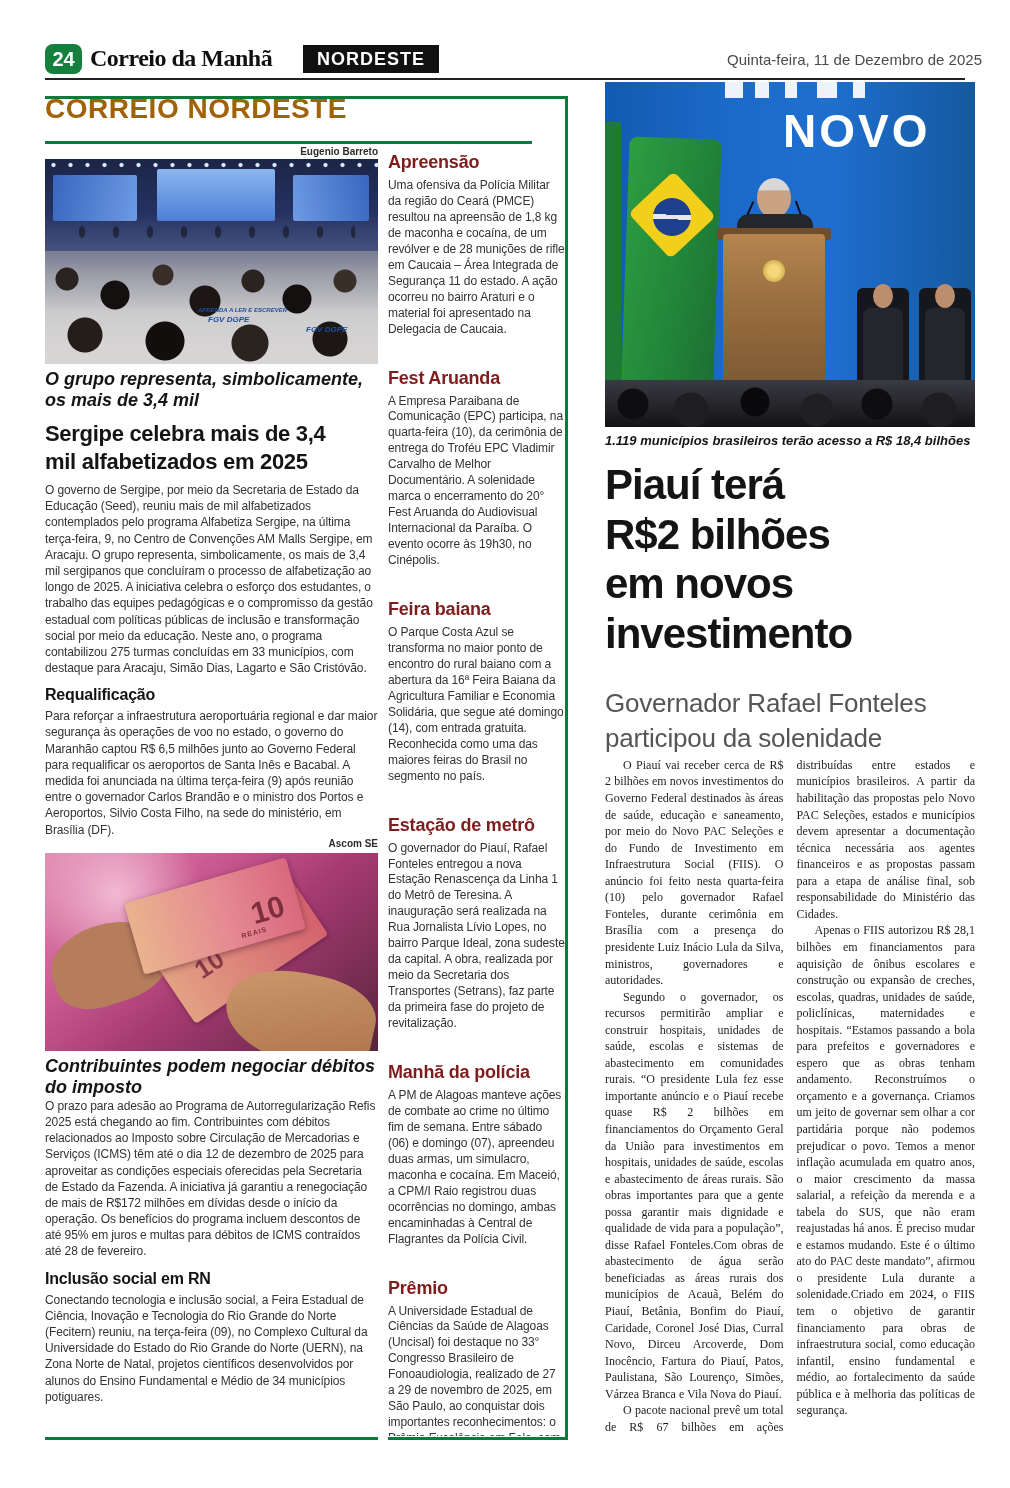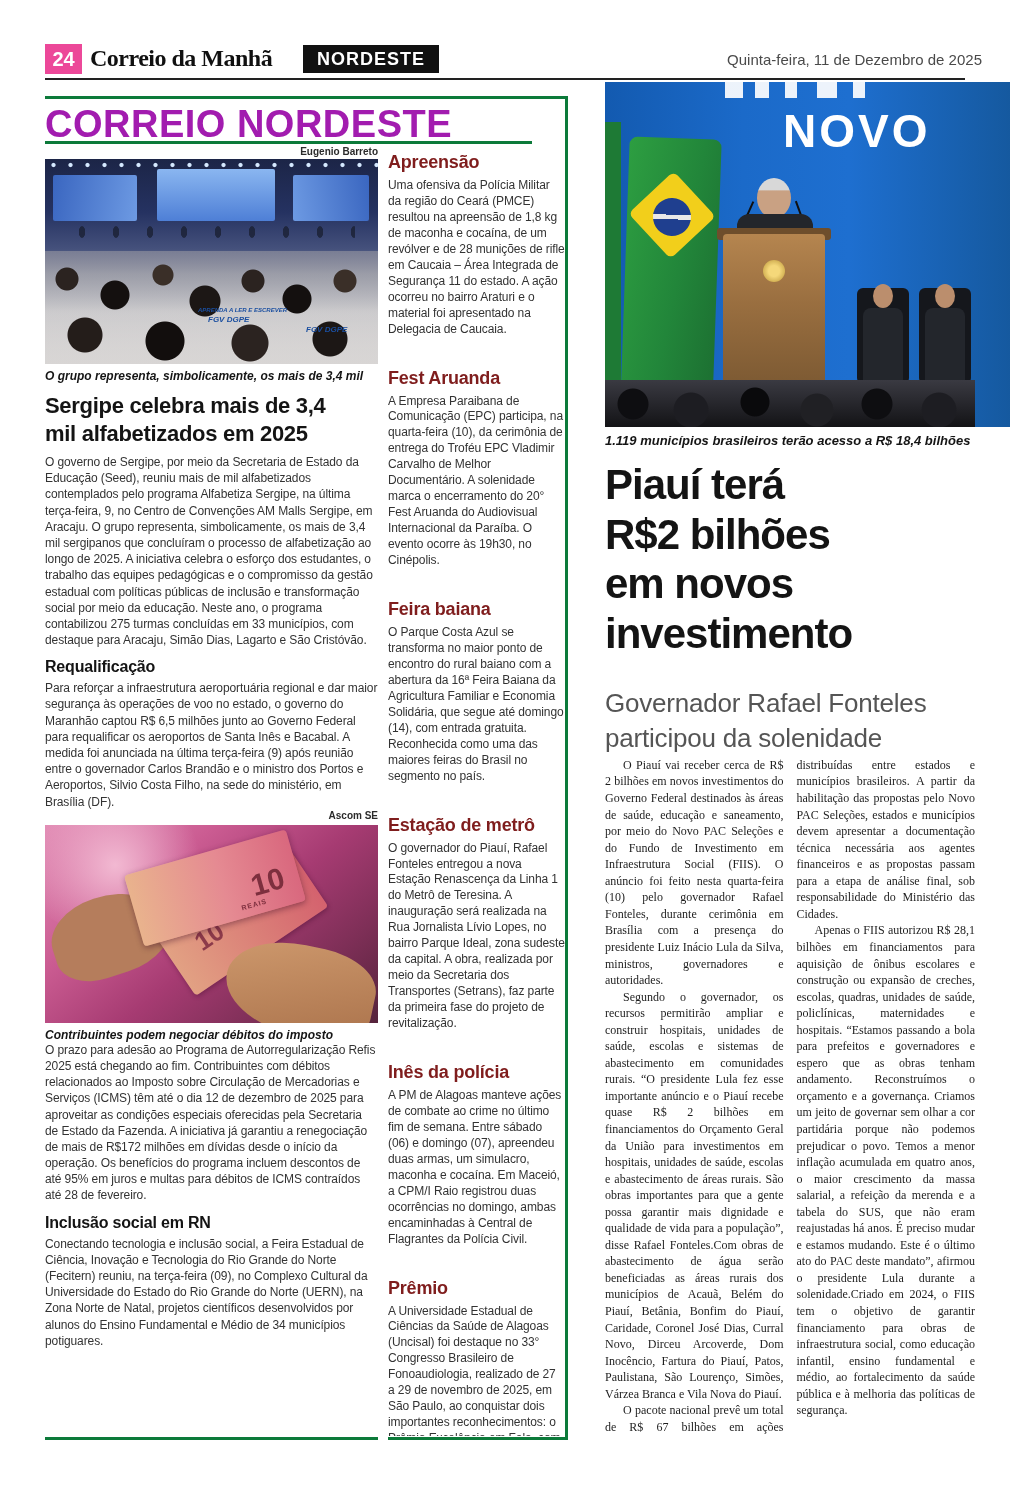--- a/index.html
+++ b/index.html
@@ -1,46 +1,46 @@
 <!DOCTYPE html>
 <html><head>
 <meta charset="utf-8">
 <style>
   html,body{margin:0;padding:0;background:#ffffff;}
   body{width:1010px;height:1488px;overflow:hidden;font-family:"Liberation Sans",sans-serif;}
   .page{position:relative;width:1010px;height:1488px;background:#fff;}
   .abs{position:absolute;}
 
   
-  .pagenum{left:45px;top:44px;width:37px;height:30px;background:#ec4899;color:#fff;
-    font-size:20px;font-weight:bold;display:flex;align-items:center;justify-content:center;}
+  .pagenum{left:45px;top:44px;width:37px;height:30px;background:#15803d;color:#fff;
+    font-size:20px;font-weight:bold;display:flex;align-items:center;justify-content:center;border-radius:8px;}
   .masthead{left:90px;top:45px;font-family:"Liberation Serif",serif;font-weight:bold;
     font-size:24px;color:#101010;letter-spacing:-0.5px;}
   .sectionbox{left:303px;top:45px;height:28px;background:#111;color:#fff;font-weight:bold;
     font-size:18px;letter-spacing:1px;display:flex;align-items:center;padding:0 14px;}
   .dateline{right:28px;top:51px;font-size:15px;color:#4a4a4a;}
   .headrule{left:45px;top:78px;width:920px;height:2px;background:#222;}
   .credit{font-size:10px;color:#2b2b2b;font-weight:bold;text-align:right;}
   .credit-r{right:45px;top:83px;}
 
   
   .green{background:#0c7a3a;}
   .bnr-line1{left:45px;top:96px;width:523px;height:3px;}
-  .bnr-title{left:45px;top:103px;font-size:38px;font-weight:800;color:#a21caf;letter-spacing:0.5px;}
+  .bnr-title{left:45px;top:93px;font-size:28px;font-weight:800;color:#a16207;letter-spacing:0.5px;}
   .bnr-line2{left:45px;top:141px;width:487px;height:3px;}
   .vline{left:565px;top:96px;width:3px;height:1344px;}
   .botline-left{left:45px;top:1437px;width:333px;height:3px;}
   .botline-mid{left:388px;top:1437px;width:180px;height:3px;}
 
   
   .leftcol{left:45px;top:146px;width:333px;height:1290px;overflow:hidden;}
   .midcol{left:388px;top:150px;width:177px;height:1286px;overflow:hidden;}
   .rightcol{left:605px;top:80px;width:370px;}
 
-  .caption{font-size:12px;font-style:italic;font-weight:bold;color:#151515;margin:5px 0 0;}
+  .caption{font-size:18px;font-style:italic;font-weight:bold;color:#151515;margin:5px 0 0;}
   .h-art1{font-size:22px;line-height:1.25;font-weight:bold;color:#141414;margin:9px 0 7px;letter-spacing:-0.3px;}
   .h-sub{font-size:16px;font-weight:bold;color:#141414;margin:10px 0 4px;letter-spacing:-0.2px;}
   .h-refis{font-size:18px;font-weight:bold;color:#141414;margin:8px 0 5px;letter-spacing:-0.4px;white-space:nowrap;}
   .body-sm{font-size:12px;line-height:1.35;color:#333;letter-spacing:-0.1px;margin:0;}
   .midcol h3{font-size:18px;font-weight:bold;color:#7f1d1d;margin:30px 0 5px;letter-spacing:-0.2px;}
   .midcol h3.first{margin-top:2px;}
   .midcol p{font-size:12px;line-height:1.33;color:#333;letter-spacing:-0.1px;margin:0;}
 
   
   .r-caption{font-size:13px;font-style:italic;font-weight:bold;color:#151515;margin:6px 0 0;}
@@ -94,21 +94,21 @@
   .p2-n2{left:118px;top:64px;width:160px;height:68px;background:linear-gradient(90deg,#e2a183,#d4626e);
     transform:rotate(-34deg);box-shadow:0 2px 5px rgba(60,10,40,.4);}
   .p2-val{position:absolute;font-weight:800;color:#7d2f3e;transform:rotate(-16deg);}
   .p2-v1{left:206px;top:40px;font-size:30px;}
   .p2-v2{left:150px;top:96px;font-size:26px;transform:rotate(-34deg);color:#8c3a4a;}
   .p2-label{position:absolute;left:196px;top:76px;font-size:7px;font-weight:bold;color:#7d2f3e;
     transform:rotate(-16deg);letter-spacing:1px;}
 
   
   .photo3{position:relative;width:370px;height:345px;overflow:hidden;margin-top:2px;
-    background:linear-gradient(90deg,#135ab0 0%,#1b6ac9 34%,#1e6fd0 60%,#15599f 100%);padding-left:36px;}
+    background:linear-gradient(90deg,#135ab0 0%,#1b6ac9 34%,#1e6fd0 60%,#15599f 100%);}
   .p3-topglyphs{position:absolute;left:120px;top:0;width:230px;height:16px;opacity:.92;
     background:linear-gradient(90deg,#fff 0 18px,transparent 18px 30px,#fff 30px 44px,transparent 44px 60px,
       #fff 60px 72px,transparent 72px 92px,#fff 92px 112px,transparent 112px 128px,#fff 128px 140px,transparent 140px);}
   .p3-novo{position:absolute;left:178px;top:22px;font-size:46px;font-weight:800;color:#fff;letter-spacing:3px;}
   .p3-flagstrip{position:absolute;left:0;top:40px;width:16px;height:300px;background:#1e7a35;}
   .p3-flag{position:absolute;left:20px;top:56px;width:92px;height:272px;border-radius:8px;
     background:linear-gradient(100deg,#2d9e41 0%,#22863a 55%,#1c6e31 100%);transform:rotate(2deg);}
   .p3-diamond{position:absolute;left:14px;top:46px;width:62px;height:62px;background:#f2cf1b;transform:rotate(45deg);border-radius:6px;}
   .p3-globe{position:absolute;left:26px;top:60px;width:38px;height:38px;border-radius:50%;
     background:linear-gradient(180deg,#1f3f8f 44%,#e8e8e8 44%,#e8e8e8 56%,#1f3f8f 56%);}
@@ -206,21 +206,21 @@
 
   <div class="abs midcol">
     <h3 class="first">Apreensão</h3>
     <p>Uma ofensiva da Polícia Militar da região do Ceará (PMCE) resultou na apreensão de 1,8 kg de maconha e cocaína, de um revólver e de 28 munições de rifle em Caucaia – Área Integrada de Segurança 11 do estado. A ação ocorreu no bairro Araturi e o material foi apresentado na Delegacia de Caucaia.</p>
     <h3>Fest Aruanda</h3>
     <p>A Empresa Paraibana de Comunicação (EPC) participa, na quarta-feira (10), da cerimônia de entrega do Troféu EPC Vladimir Carvalho de Melhor Documentário. A solenidade marca o encerramento do 20° Fest Aruanda do Audiovisual Internacional da Paraíba. O evento ocorre às 19h30, no Cinépolis.</p>
     <h3>Feira baiana</h3>
     <p>O Parque Costa Azul se transforma no maior ponto de encontro do rural baiano com a abertura da 16ª Feira Baiana da Agricultura Familiar e Economia Solidária, que segue até domingo (14), com entrada gratuita. Reconhecida como uma das maiores feiras do Brasil no segmento no país.</p>
     <h3>Estação de metrô</h3>
     <p>O governador do Piauí, Rafael Fonteles entregou a nova Estação Renascença da Linha 1 do Metrô de Teresina. A inauguração será realizada na Rua Jornalista Lívio Lopes, no bairro Parque Ideal, zona sudeste da capital. A obra, realizada por meio da Secretaria dos Transportes (Setrans), faz parte da primeira fase do projeto de revitalização.</p>
-    <h3>Inês da polícia</h3>
+    <h3>Manhã da polícia</h3>
     <p>A PM de Alagoas manteve ações de combate ao crime no último fim de semana. Entre sábado (06) e domingo (07), apreendeu duas armas, um simulacro, maconha e cocaína. Em Maceió, a CPM/I Raio registrou duas ocorrências no domingo, ambas encaminhadas à Central de Flagrantes da Polícia Civil.</p>
     <h3>Prêmio</h3>
     <p>A Universidade Estadual de Ciências da Saúde de Alagoas (Uncisal) foi destaque no 33° Congresso Brasileiro de Fonoaudiologia, realizado de 27 a 29 de novembro de 2025, em São Paulo, ao conquistar dois importantes reconhecimentos: o Prêmio Excelência em Fala, com um trabalho do Programa de Pós-Graduação.</p>
   </div>
 
   <div class="abs rightcol">
     <div class="photo3">
       <div class="p3-topglyphs"></div>
       <div class="p3-novo">NOVO</div>
       <div class="p3-flagstrip"></div>

